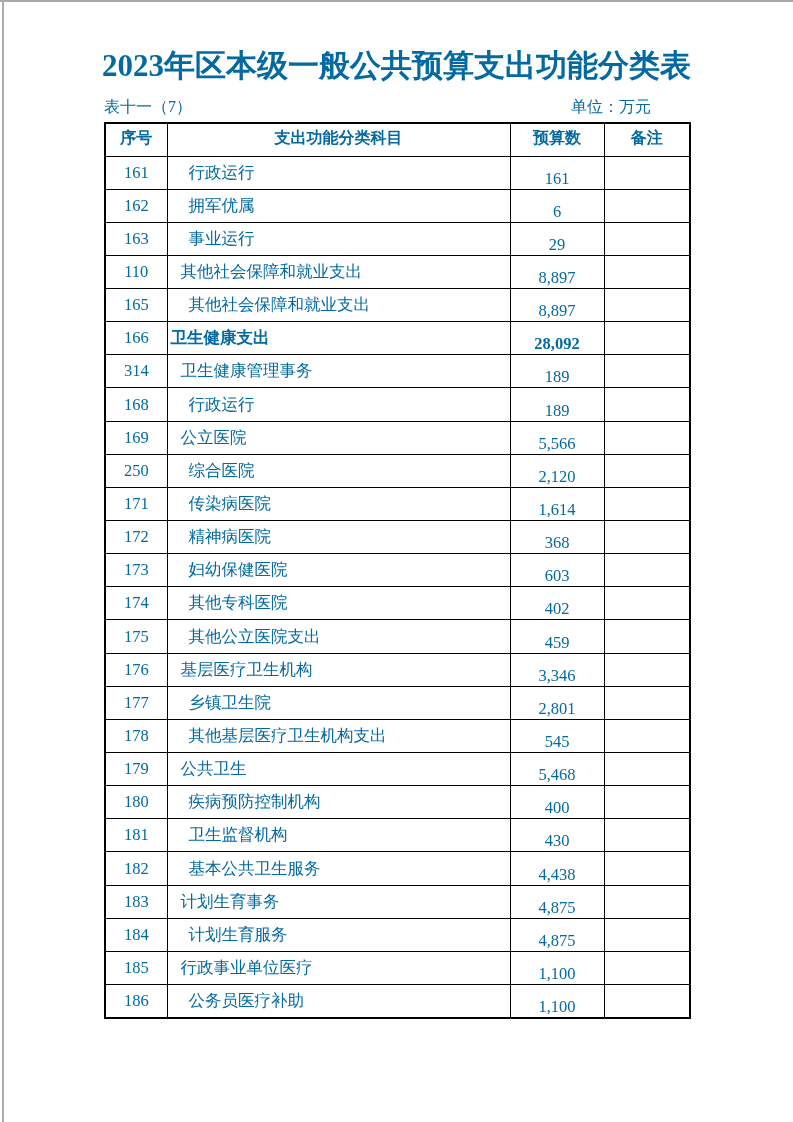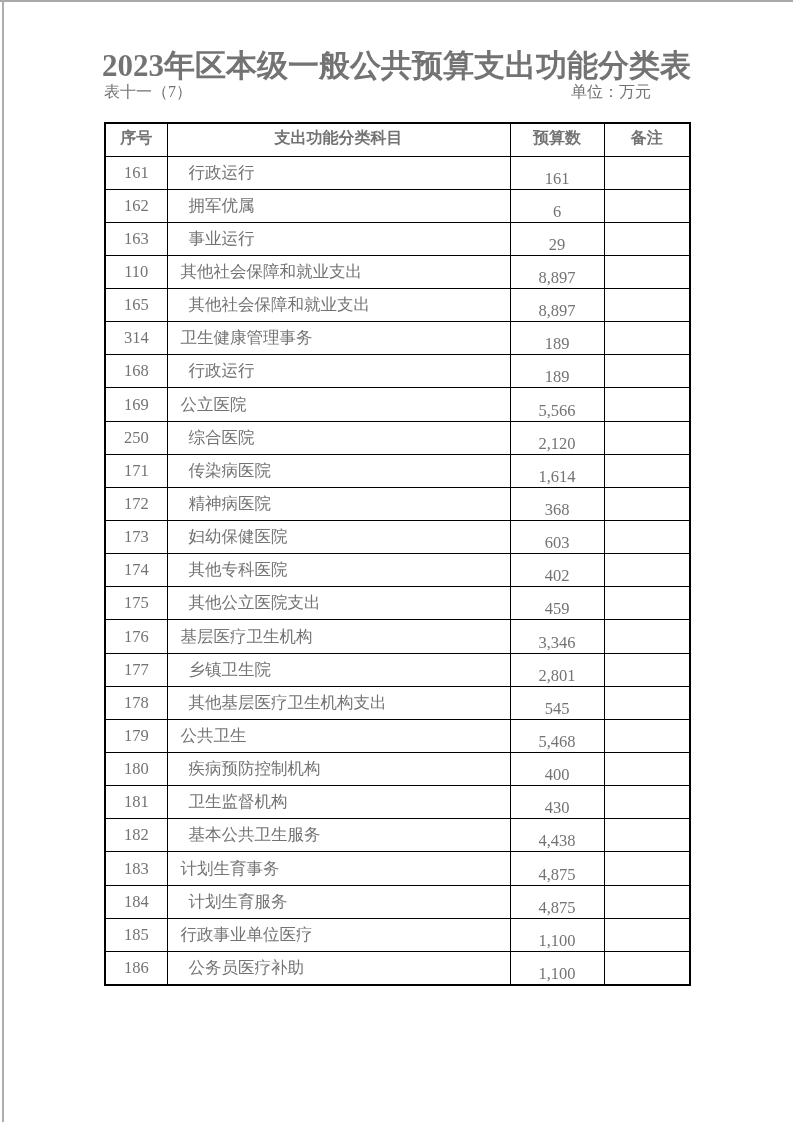--- a/index.html
+++ b/index.html
@@ -7,21 +7,21 @@
     padding: 0;
     background: #ffffff;
   }
   .page {
     position: relative;
     width: 793px;
     height: 1122px;
     background: #ffffff;
     overflow: hidden;
     font-family: "Liberation Serif", "DejaVu Serif", serif;
-    color: #737373;
+    color: #0369a1;
   }
   .edge-top {
     position: absolute;
     top: 0; left: 0;
     width: 100%; height: 2px;
     background: #a9a9a9;
   }
   .edge-left {
     position: absolute;
     top: 0; left: 2px;
@@ -34,21 +34,21 @@
     left: 0;
     width: 100%;
     text-align: center;
     font-size: 31px;
     line-height: 38px;
     font-weight: bold;
     margin: 0;
   }
   .meta-row {
     position: absolute;
-    top: 82px;
+    top: 97px;
     left: 104px;
     width: 585px;
     display: flex;
     justify-content: space-between;
     font-size: 16px;
     line-height: 19px;
   }
   .meta-unit {
     margin-right: 38px;
   }
@@ -169,20 +169,26 @@
     <td class="cell-note"></td>
   </tr>
 
   <tr class="data-row indent-2">
     <td class="cell-serial">165</td>
     <td class="cell-subject">其他社会保障和就业支出</td>
     <td class="cell-budget">8,897</td>
     <td class="cell-note"></td>
   </tr>
 
+  <tr class="data-row indent-0 bold-row">
+    <td class="cell-serial">166</td>
+    <td class="cell-subject">卫生健康支出</td>
+    <td class="cell-budget">28,092</td>
+    <td class="cell-note"></td>
+  </tr>
 
   <tr class="data-row indent-1">
     <td class="cell-serial">314</td>
     <td class="cell-subject">卫生健康管理事务</td>
     <td class="cell-budget">189</td>
     <td class="cell-note"></td>
   </tr>
 
   <tr class="data-row indent-2">
     <td class="cell-serial">168</td>

